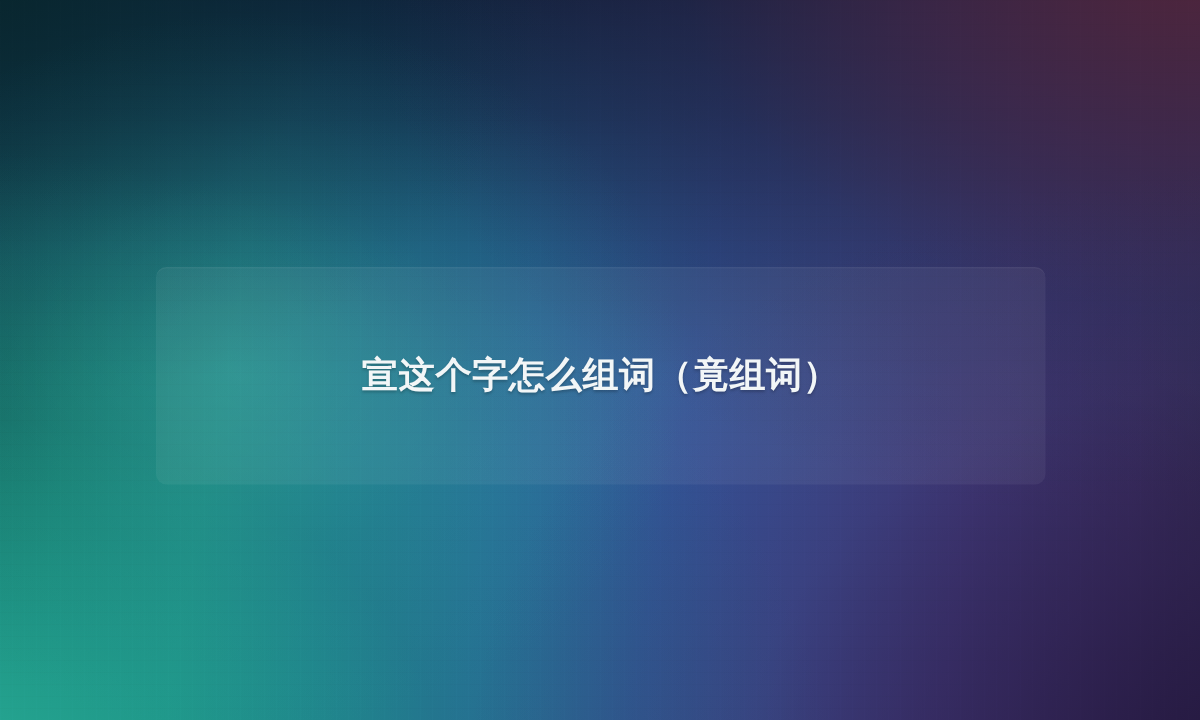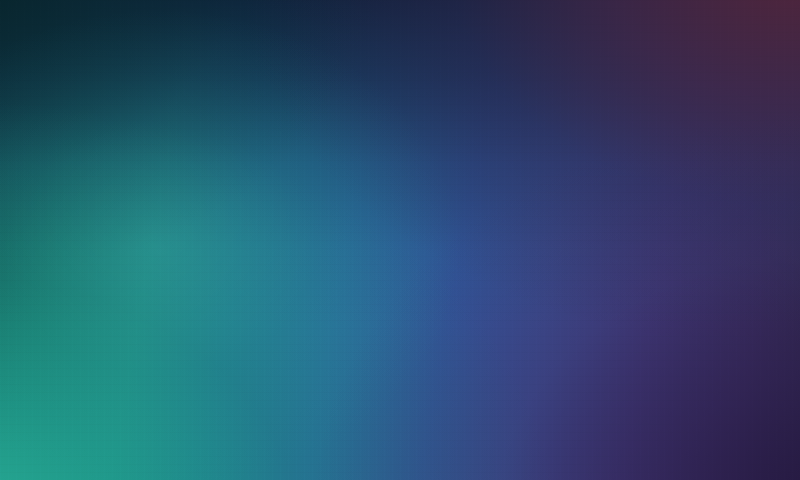--- a/index.html
+++ b/index.html
@@ -123,14 +123,17 @@
 
   <div class="layer bg-base"></div>
   <div class="layer bg-top"></div>
   <div class="layer bg-tl"></div>
   <div class="layer bg-tr"></div>
   <div class="layer bg-bl"></div>
   <div class="layer bg-br"></div>
   <div class="layer bg-cl"></div>
   <div class="layer bg-noise"></div>
 
+  <div class="card">
+    <div class="card-title">宣这个字怎么组词（竟组词）</div>
+  </div>
 
 </div>
 
 </body></html>

